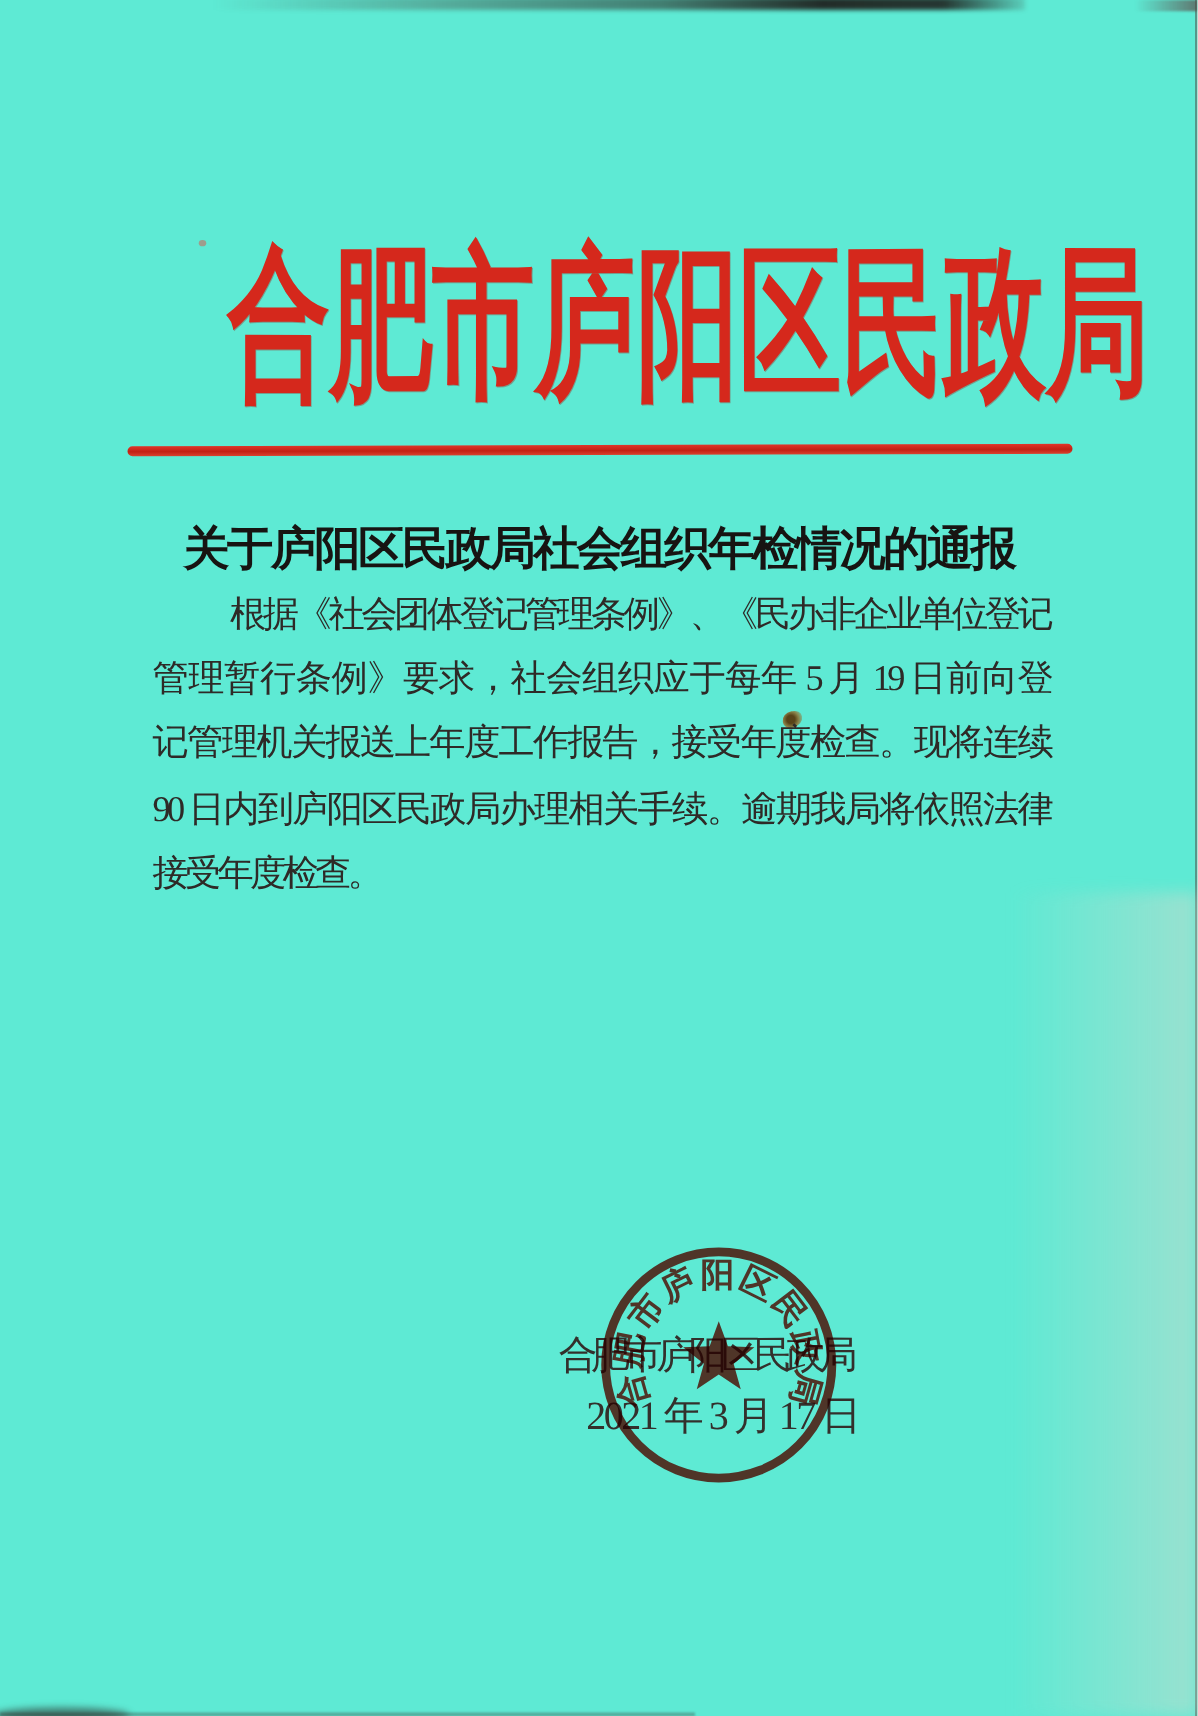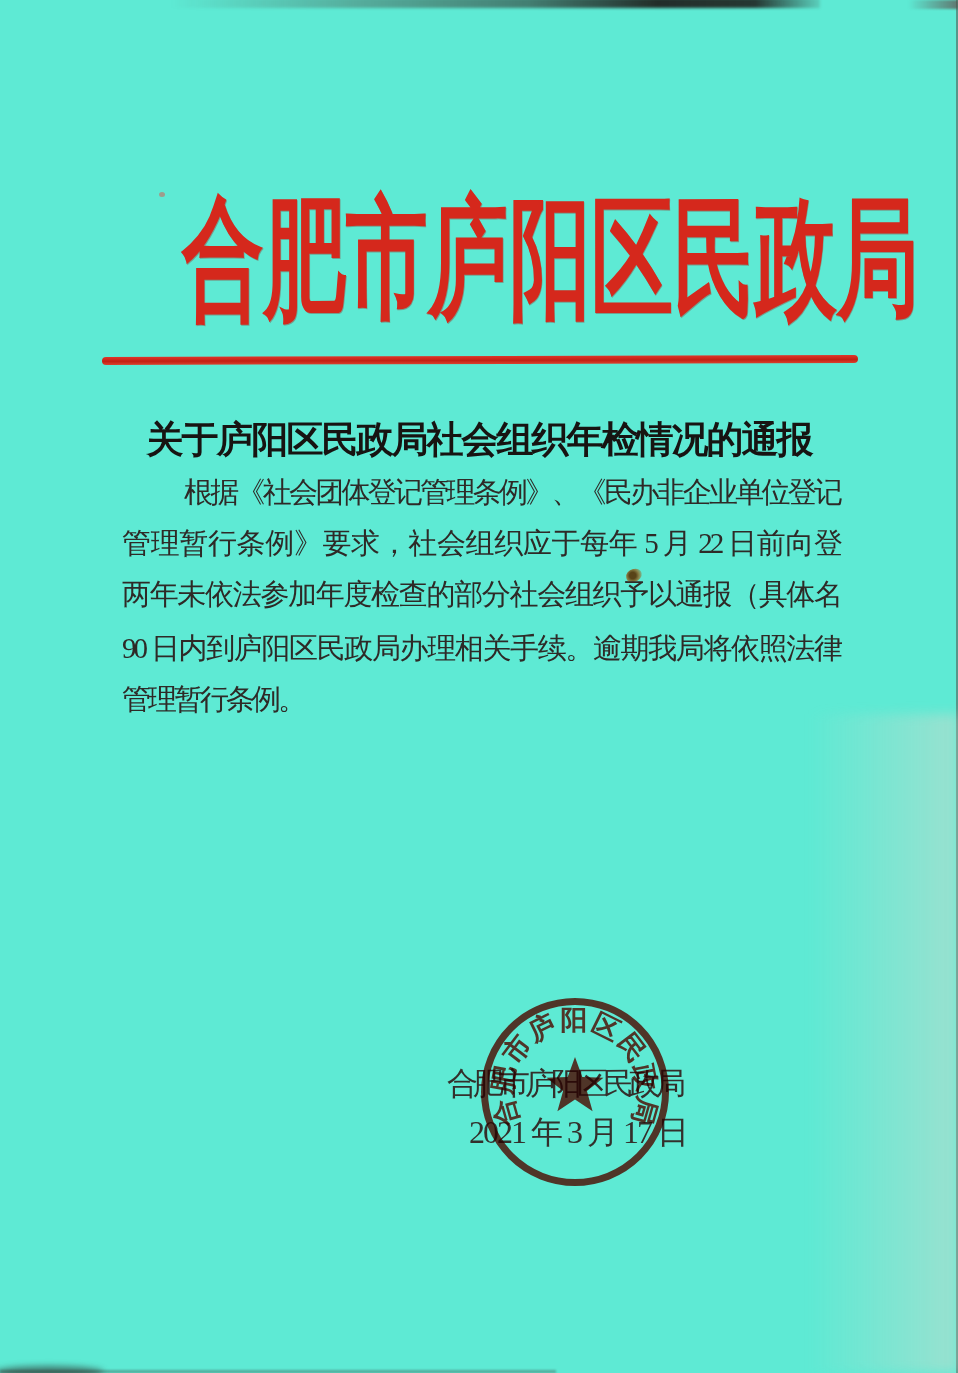--- a/index.html
+++ b/index.html
@@ -128,26 +128,26 @@
   <div class="ink-blot"></div>
 
   <div class="letterhead">合肥市庐阳区民政局</div>
   <div class="red-rule"></div>
 
   <div class="doc-title">关于庐阳区民政局社会组织年检情况的通报</div>
 
   <div class="doc-body">
       <div class="paragraph">
         <div class="body-line first">根据《社会团体登记管理条例》、《民办非企业单位登记</div>
-        <div class="body-line">管理暂行条例》要求，社会组织应于每年 5 月 22 日前向登</div>
-        <div class="body-line">两年未依法参加年度检查的部分社会组织予以通报（具体名</div>
+        <div class="body-line">管理暂行条例》要求，社会组织应于每年 5 月 19 日前向登</div>
+        <div class="body-line">记管理机关报送上年度工作报告，接受年度检查。现将连续</div>
       </div>
       <div class="paragraph">
         <div class="body-line">90 日内到庐阳区民政局办理相关手续。逾期我局将依照法律</div>
-        <div class="body-line last">管理暂行条例。</div>
+        <div class="body-line last">接受年度检查。</div>
       </div>
     </div>
 
   <div class="sig-org">合肥市庐阳区民政局</div>
   <div class="sig-date">2021 年 3 月 17 日</div>
 
   <svg class="seal" viewBox="0 0 194 194" aria-hidden="true">
     <circle cx="97" cy="97" r="90.5" fill="none" stroke="#d3281e" stroke-width="7"></circle>
     <polygon fill="#d3281e" points="97,62 104.3,81.9 125.5,82.7 108.9,95.9 114.6,116.3 97,104.5 79.4,116.3 85.1,95.9 68.5,82.7 89.7,81.9"></polygon>
     <defs>

